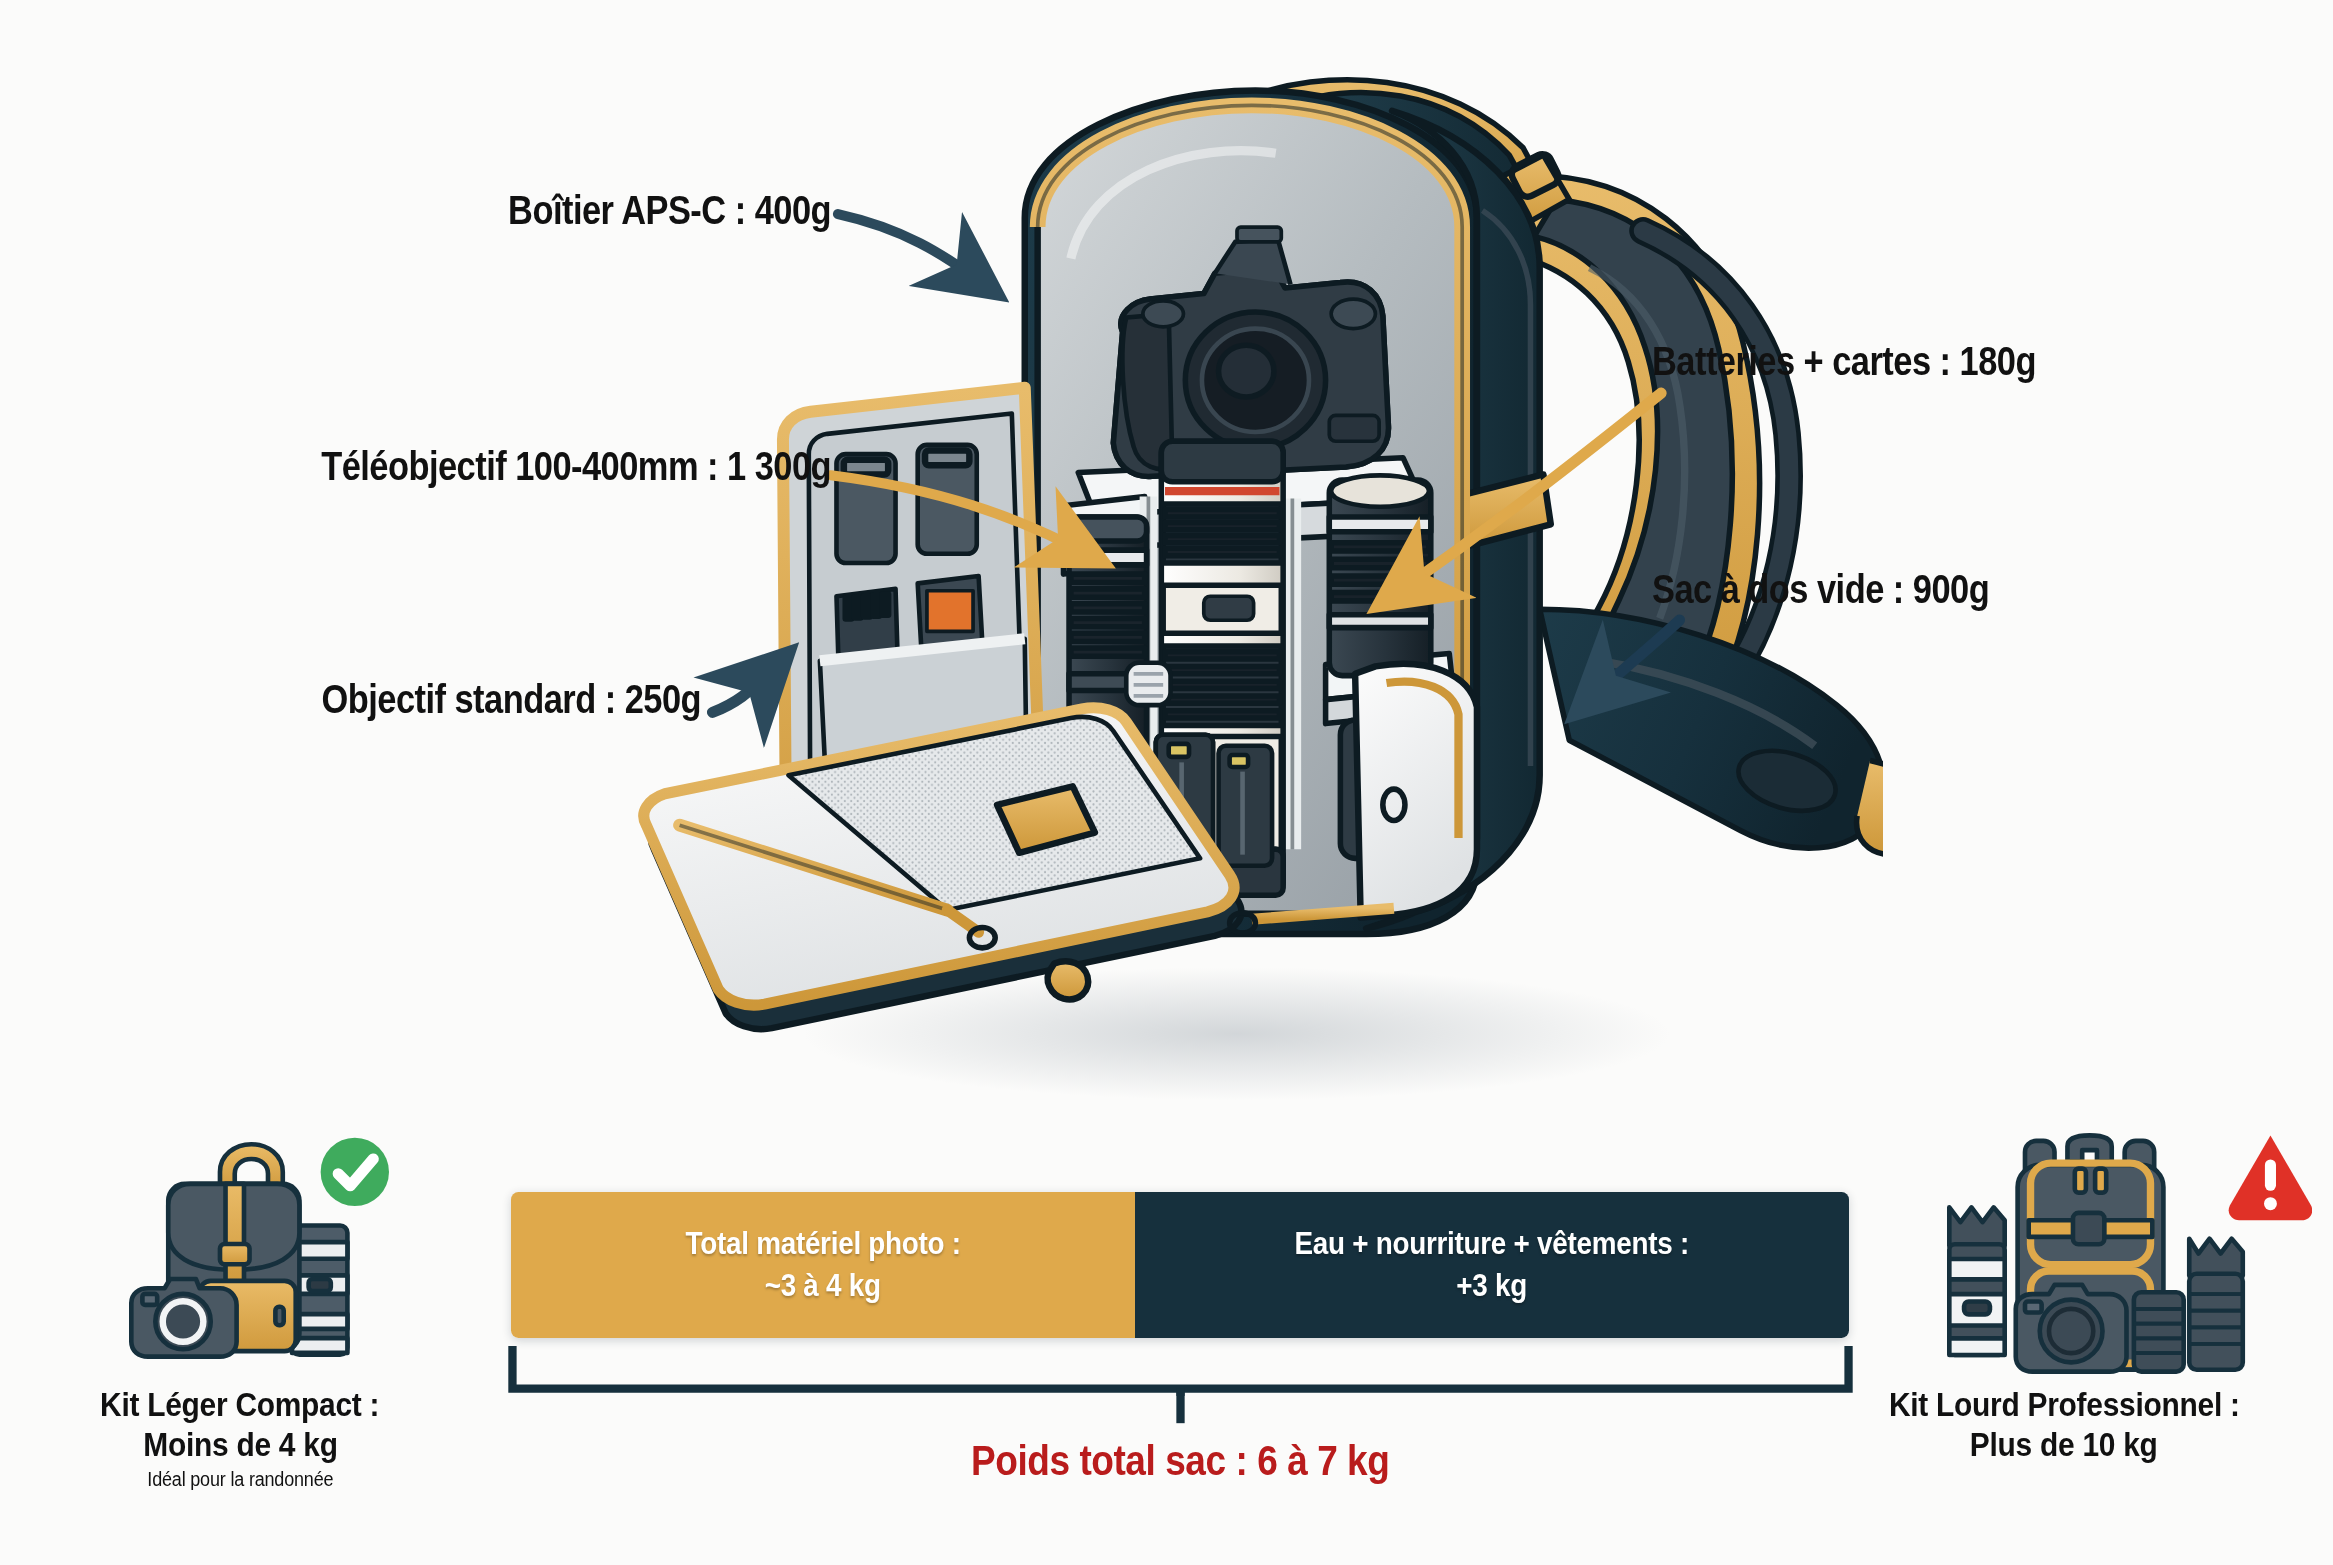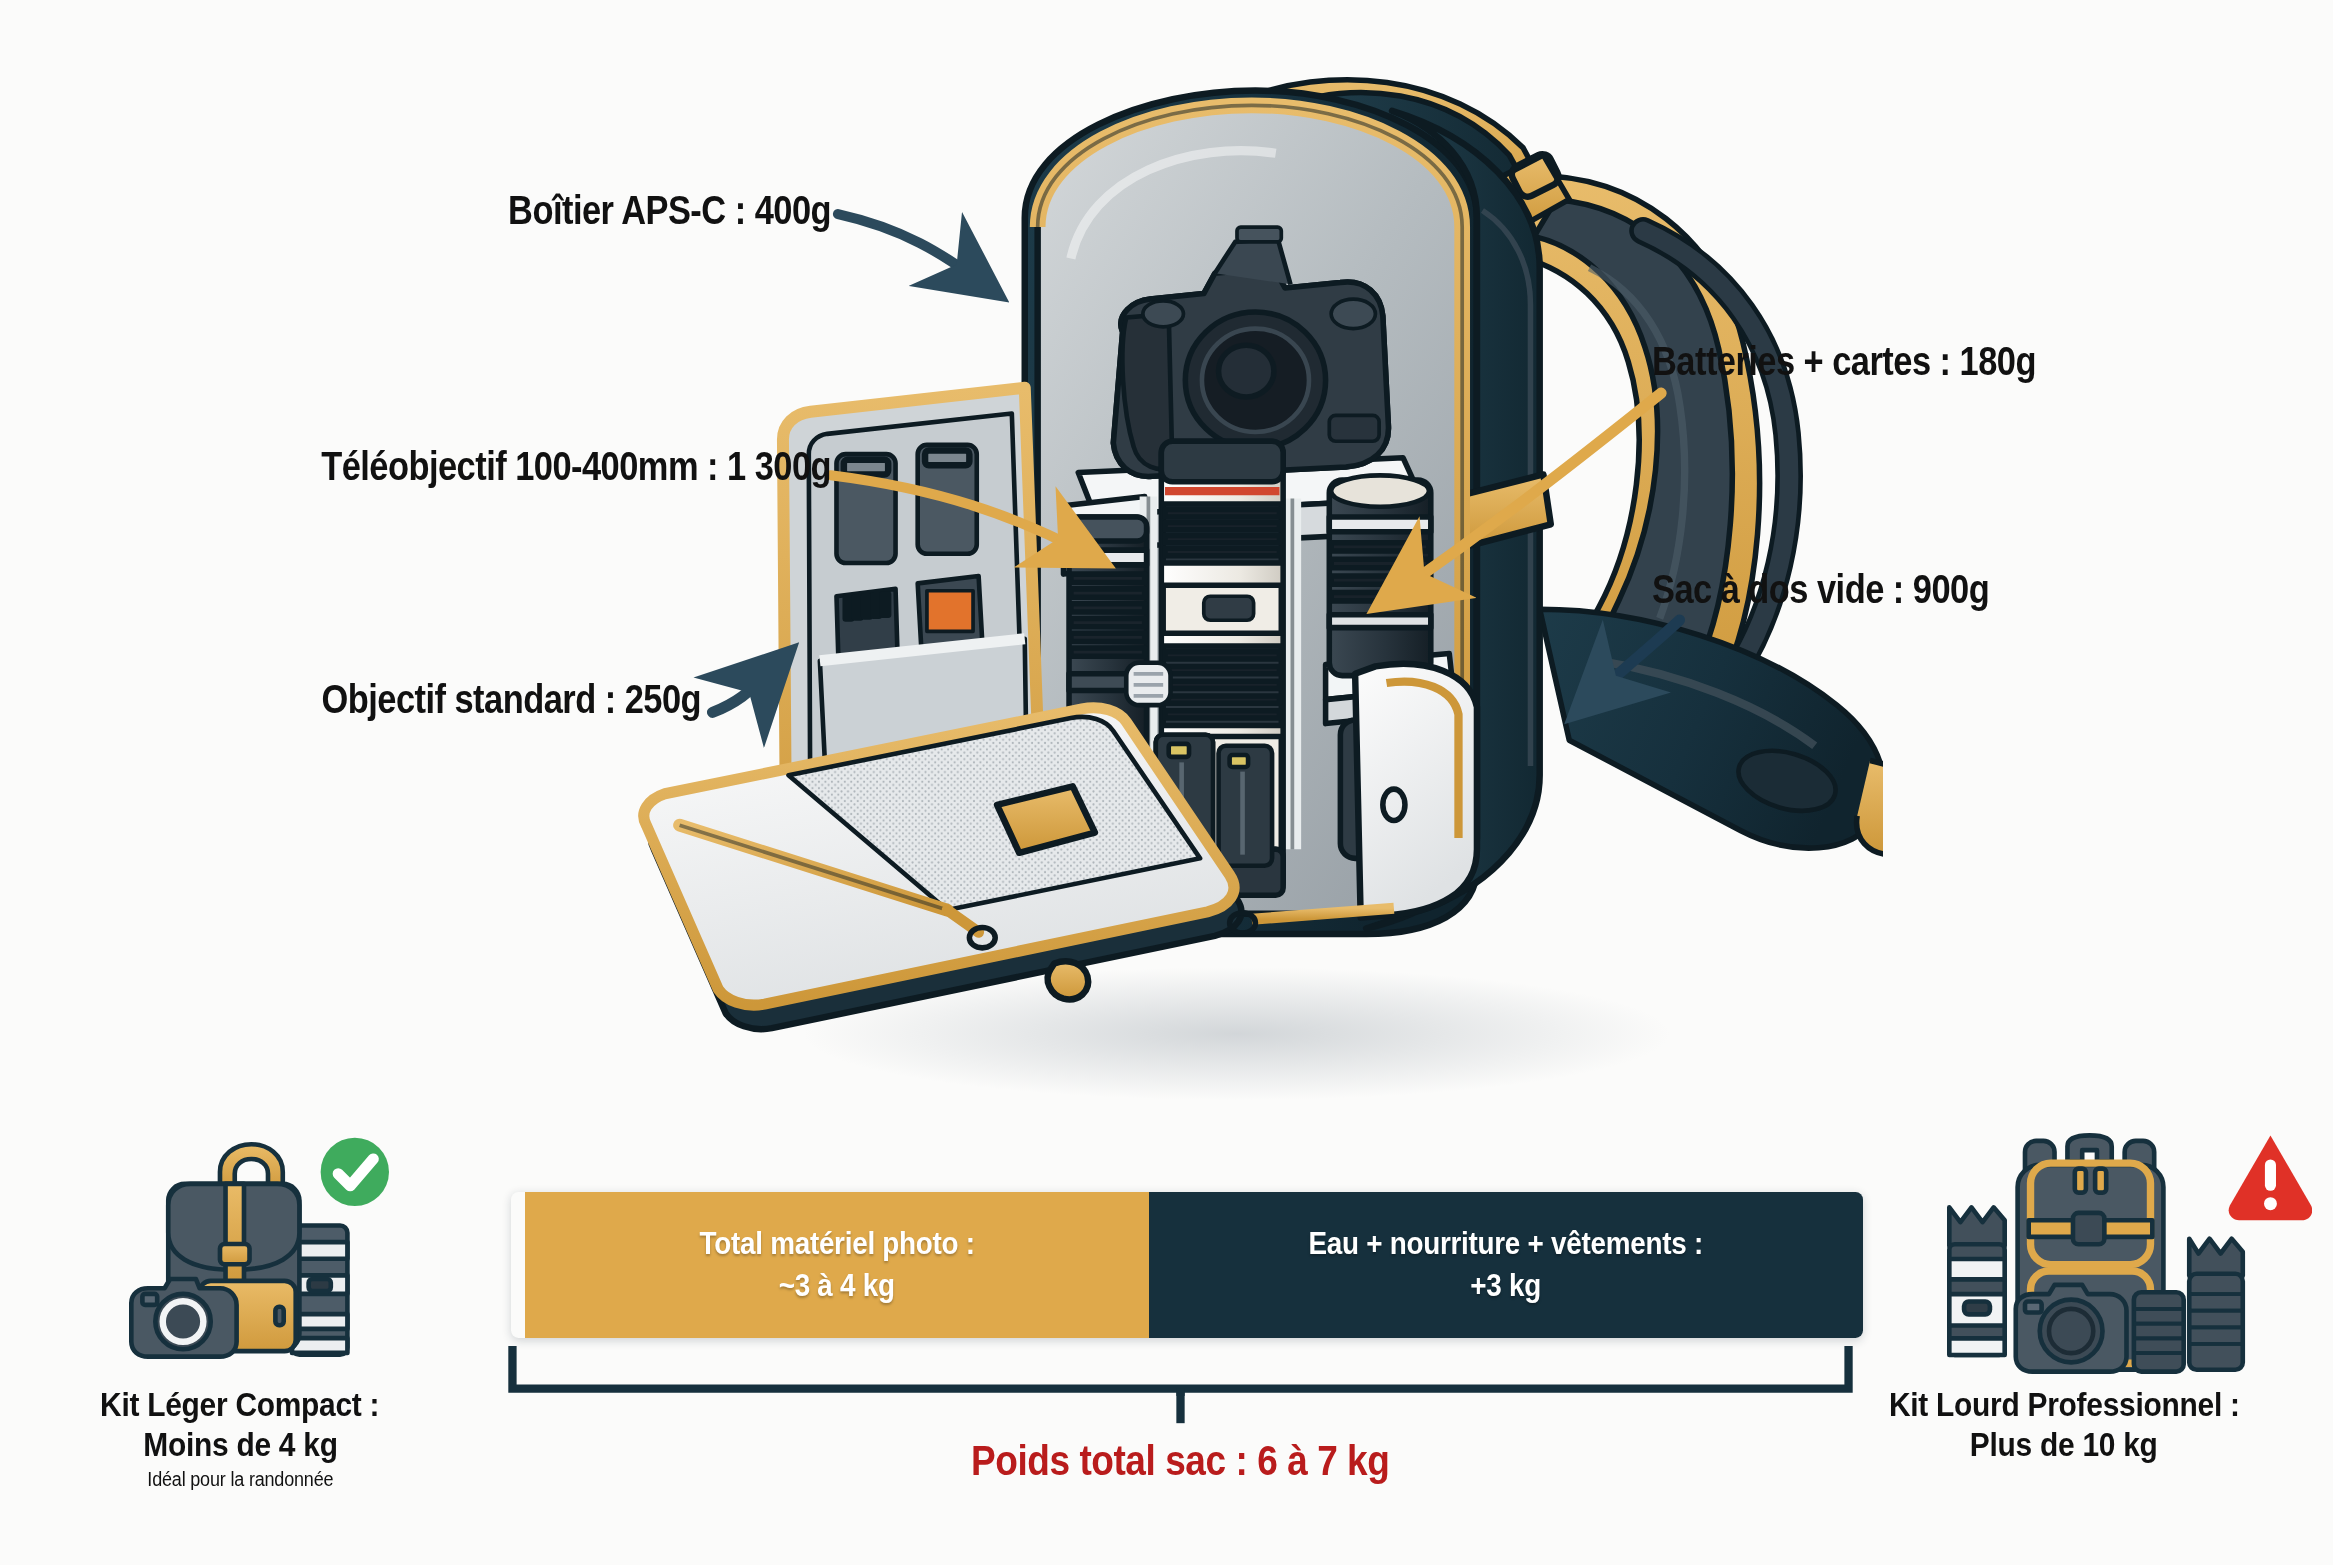--- a/index.html
+++ b/index.html
@@ -27,21 +27,21 @@
 
   #lbl-boitier{left:0;width:831px;text-align:right;top:189px;}
   #lbl-tele{left:0;width:831px;text-align:right;top:445px;}
   #lbl-objectif{left:0;width:701px;text-align:right;top:678px;}
   #lbl-batteries{left:1652px;top:340px;}
   #lbl-sac{left:1652px;top:568px;}
 
   
   .bar-wrap{position:absolute;left:511px;top:1192px;width:1338px;height:146px;
     display:flex;border-radius:7.4px;overflow:hidden;
-    box-shadow:0 2.8px 9.2px rgba(20,40,55,.18);padding-left:14px;}
+    box-shadow:0 2.8px 9.2px rgba(20,40,55,.18);}
   .bar-seg{display:flex;flex-direction:column;align-items:center;justify-content:center;
     text-align:center;color:#ffffff;font-weight:700;font-size:32px;line-height:1.30;
     letter-spacing:-0.3px;}
   .bar-seg span{transform:scaleX(0.87);display:block;
     text-shadow:0 1.8px 2.8px rgba(0,0,0,.28);}
   .seg-gold{background:#dfa94b;}
   .seg-dark{background:#16303d;}
 
   
   .bracket{position:absolute;left:506px;top:1346px;width:1349px;height:50px;}

